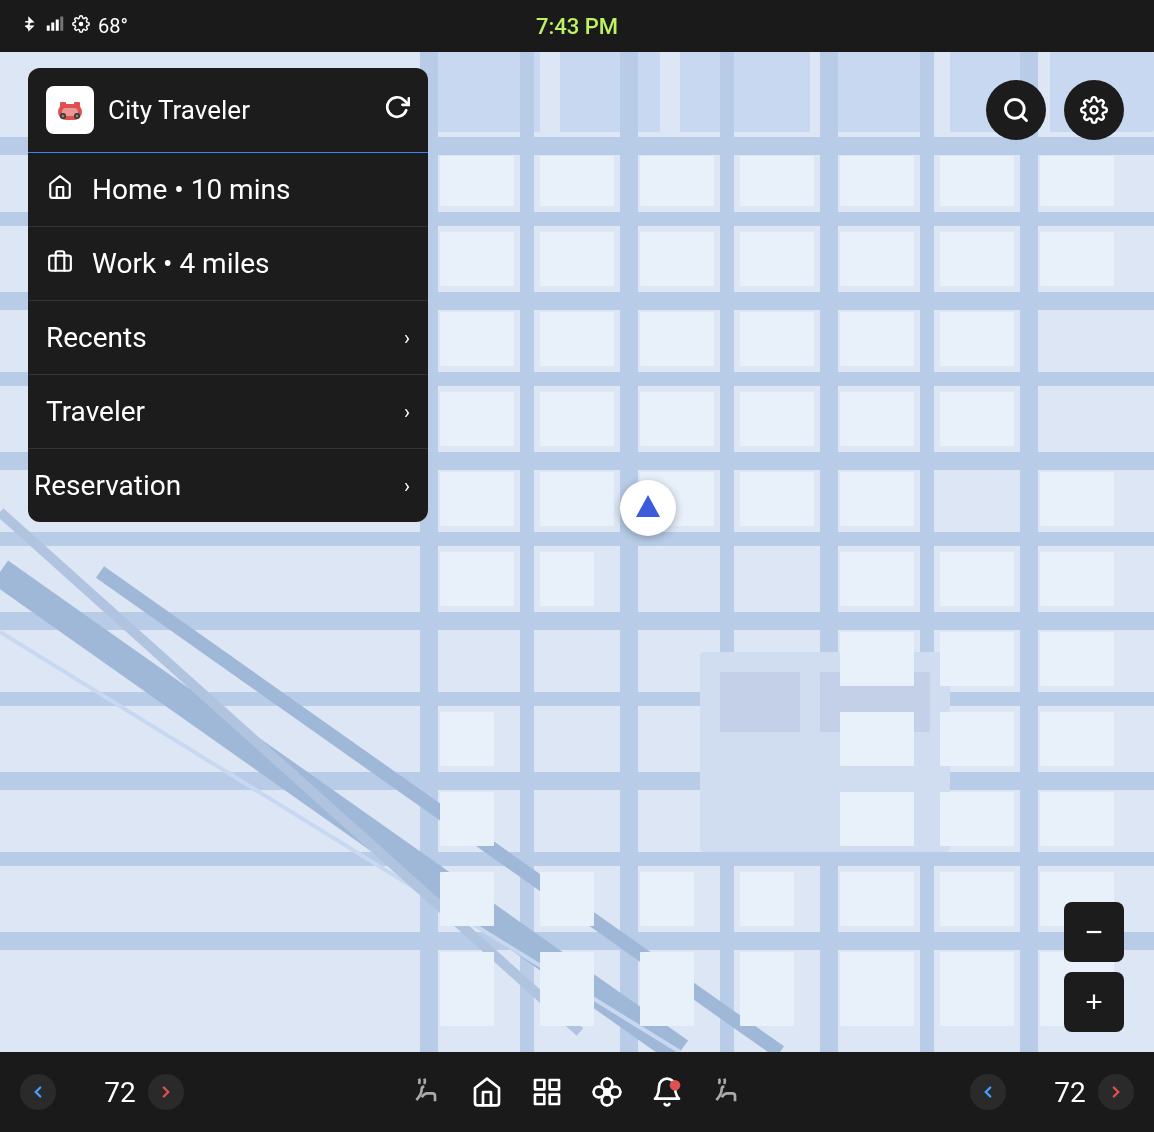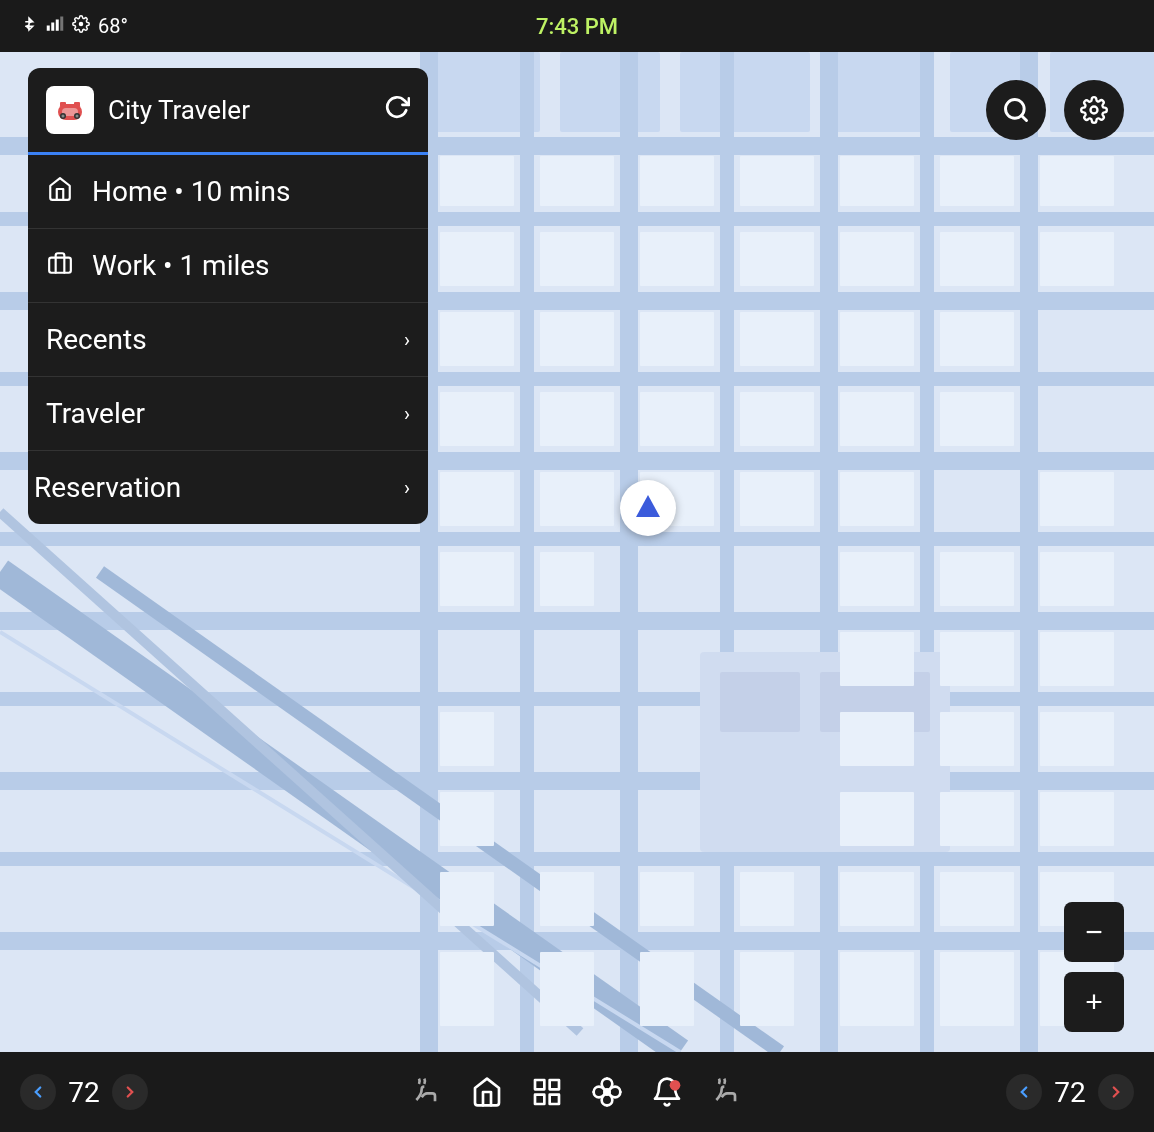--- a/index.html
+++ b/index.html
@@ -73,21 +73,21 @@
       border-radius: 12px;
       overflow: hidden;
       z-index: 50;
     }
 
     .nav-header {
       display: flex;
       align-items: center;
       justify-content: space-between;
       padding: 18px 18px;
-      border-bottom: 3px solid #3b82f6;
+      border-bottom: 1px solid #3b82f6;
     }
     .nav-header-left {
       display: flex;
       align-items: center;
       gap: 14px;
     }
     .app-icon {
       width: 48px;
       height: 48px;
       background: #fff;
@@ -260,20 +260,21 @@
       font-size: 18px;
     }
     .temp-arrow-left { background: #2a2a2a; color: #4a9eff; }
     .temp-arrow-right { background: #2a2a2a; color: #e05050; }
     .temp-value {
       color: #fff;
       font-size: 28px;
       font-weight: 400;
       min-width: 40px;
       text-align: center;
+      margin-left: 36px;
     }
     .bottom-icons {
       display: flex;
       align-items: center;
       gap: 28px;
     }
     .bottom-icon-btn {
       background: none;
       border: none;
       cursor: pointer;
@@ -471,21 +472,21 @@
     <span class="nav-item-text">Home • 10 mins</span>
   </div>
 
   <div class="nav-item">
     <span class="nav-item-icon">
       <svg width="26" height="26" viewBox="0 0 24 24" fill="none" stroke="white" stroke-width="2" stroke-linecap="round" stroke-linejoin="round">
         <rect x="2" y="7" width="20" height="14" rx="2" ry="2"></rect>
         <path d="M16 21V5a2 2 0 0 0-2-2h-4a2 2 0 0 0-2 2v16"></path>
       </svg>
     </span>
-    <span class="nav-item-text">Work • 1 miles</span>
+    <span class="nav-item-text">Work • 4 miles</span>
   </div>
 
   <div class="nav-item">
     <span class="nav-item-text">Recents</span>
     <span class="nav-item-chevron">›</span>
   </div>
 
   <div class="nav-item">
     <span class="nav-item-text">Traveler</span>
     <span class="nav-item-chevron">›</span>

